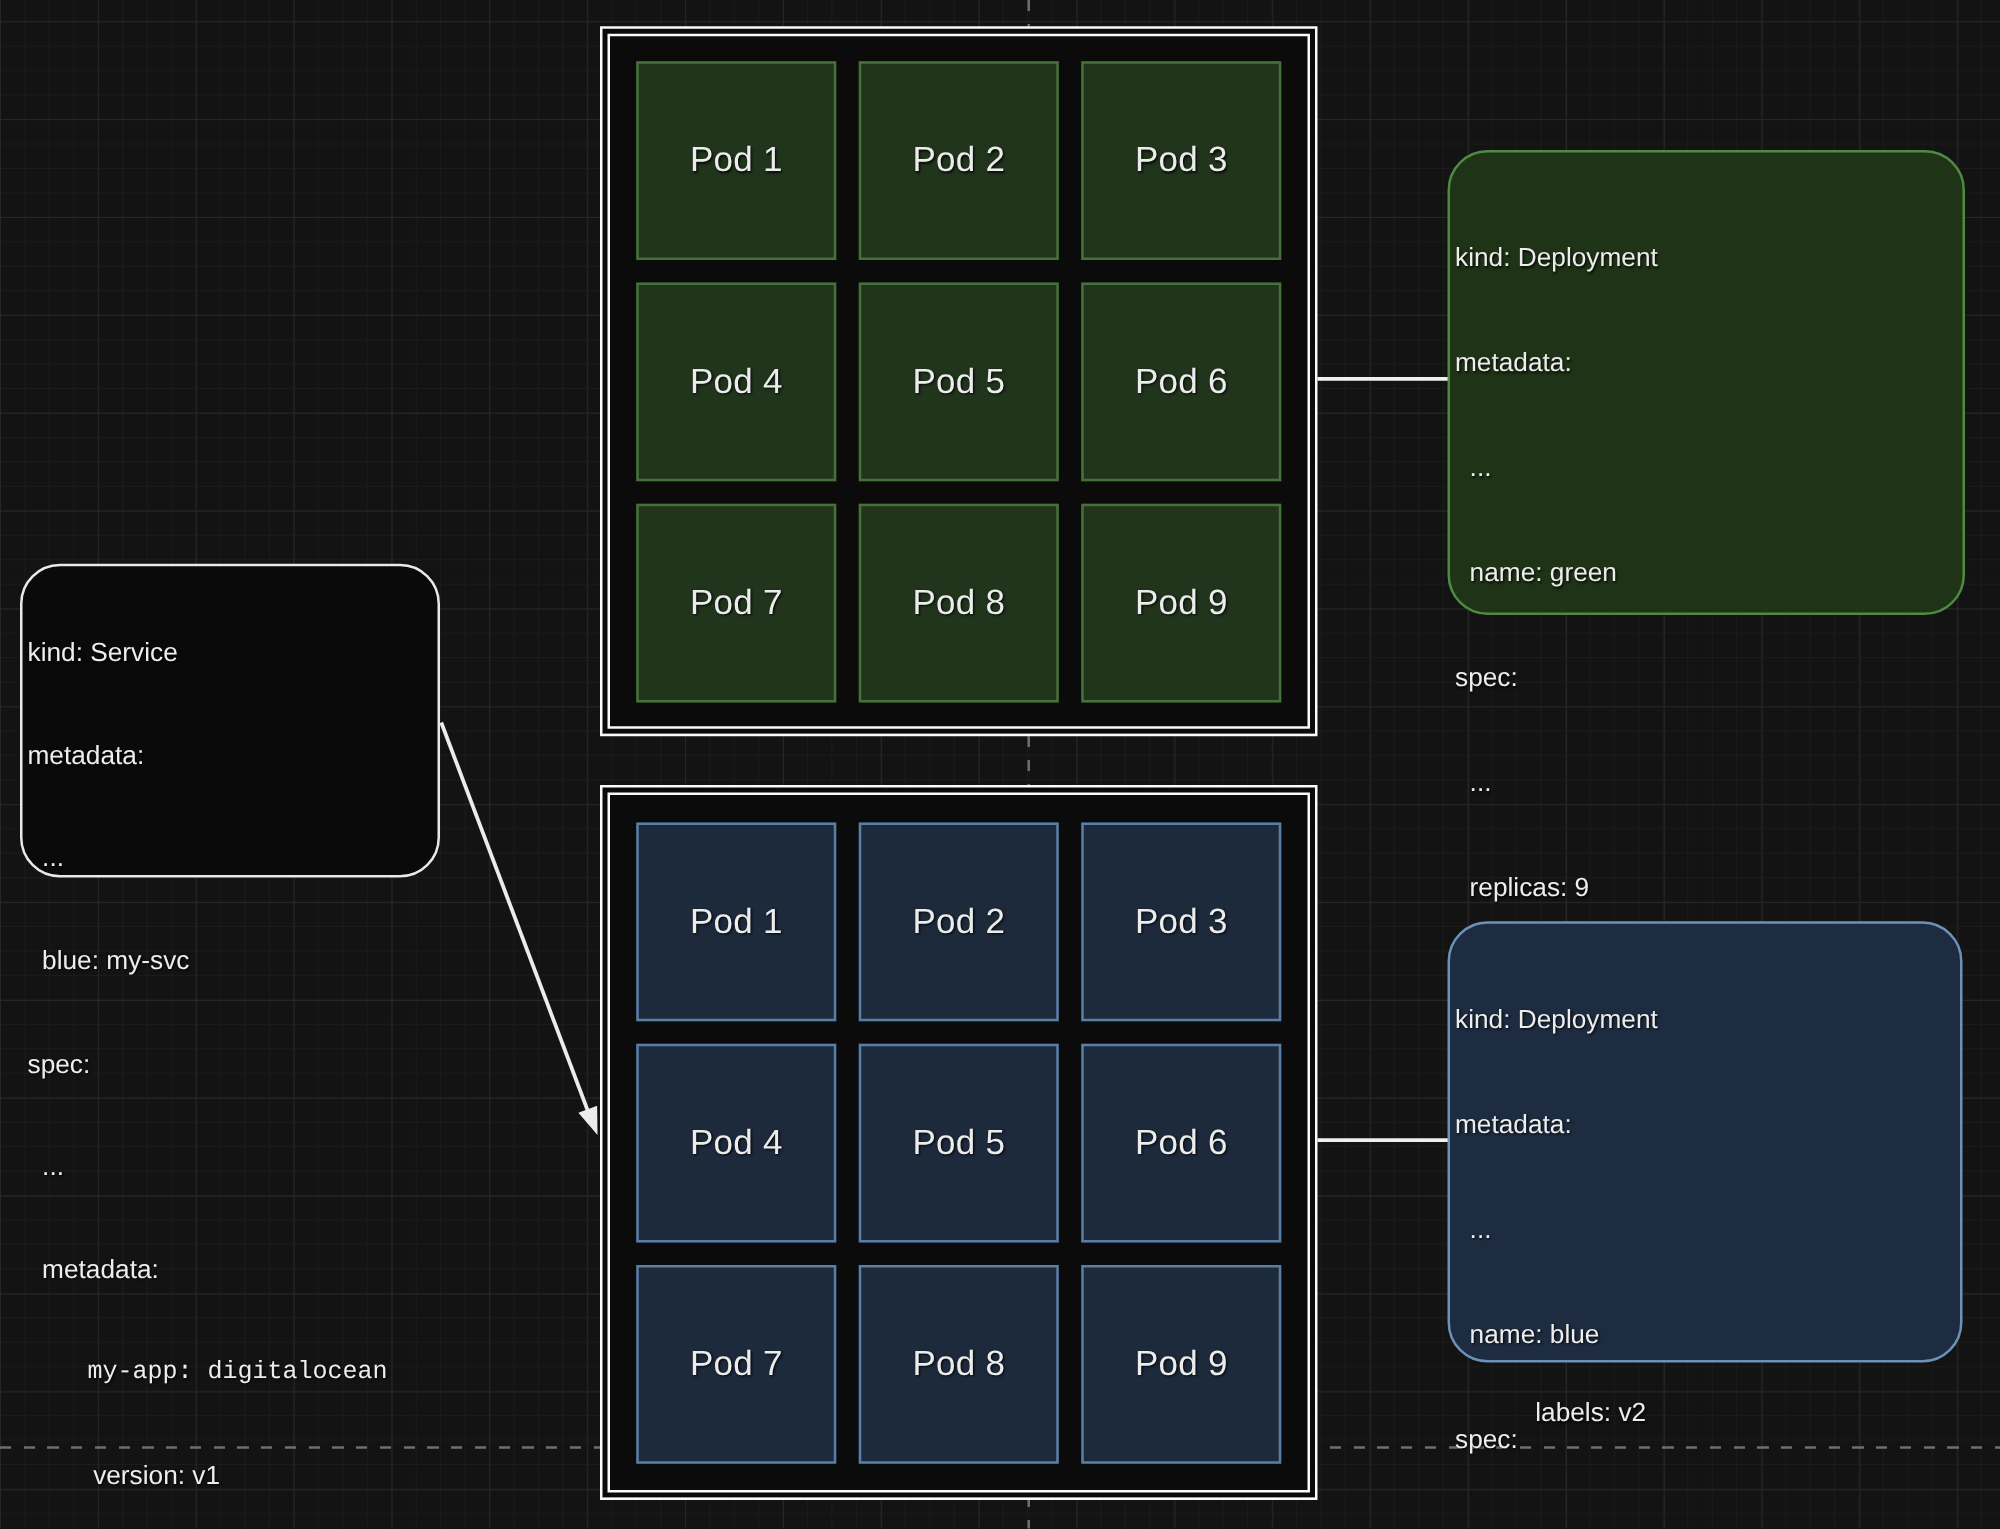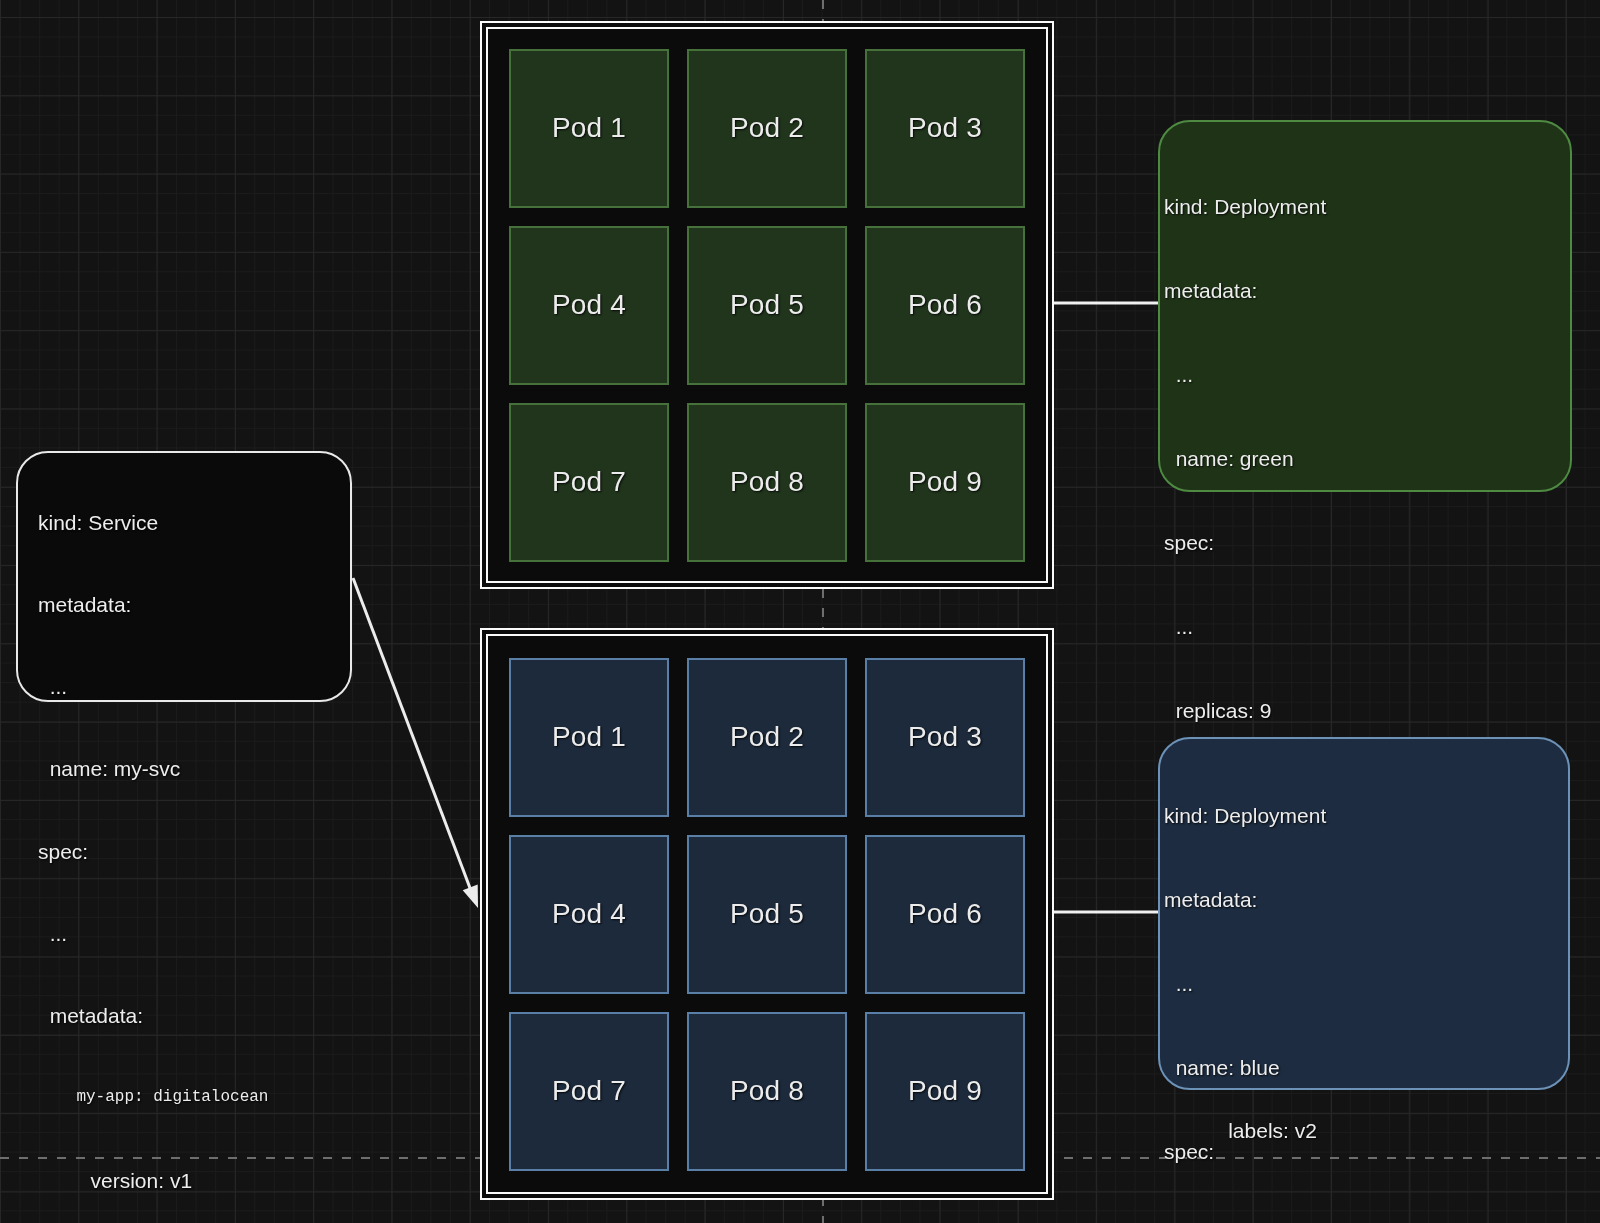--- a/index.html
+++ b/index.html
@@ -57,25 +57,25 @@
   
   .yaml-box{
     position:absolute;box-sizing:border-box;
     font-size:21px;line-height:28px;
     white-space:pre;
     text-shadow:1px 1px 2px rgba(0,0,0,.85);
     z-index:3;
     border-radius:32px;
   }
   .yaml-box .yline{white-space:pre;}
-  .yaml-box .mono{font-family:"Liberation Mono", monospace;font-size:16px;}
+  .yaml-box .mono{font-family:"Liberation Mono", monospace;font-size:20px;}
   .service-box{
     left:16px;top:451px;width:336px;height:251px;
     background:#0a0a0a;border:2px solid #e9e9e9;
-    line-height:27.4px;padding:1px 20px;
+    line-height:27.4px;padding:1px 4px;
   }
   .green-box{
     left:1158px;top:120px;width:414px;height:372px;
     background:var(--green-deploy-fill,#1f3417);
     border:2px solid var(--green-deploy-border,#4e8a42);
     padding:15px 4px;
   }
   .blue-box{
     left:1158px;top:737px;width:412px;height:353px;
     background:var(--blue-deploy-fill,#1d2c40);
@@ -125,21 +125,21 @@
       <div class="pod blue">Pod 7</div>
       <div class="pod blue">Pod 8</div>
       <div class="pod blue">Pod 9</div>
     </div>
   </div>
 
   <div class="yaml-box service-box">
     <div class="yline">kind: Service</div>
     <div class="yline">metadata:</div>
     <div class="yline">  ...</div>
-    <div class="yline">  name: my-svc</div>
+    <div class="yline">  blue: my-svc</div>
     <div class="yline">spec:</div>
     <div class="yline">  ...</div>
     <div class="yline">  metadata:</div>
     <div class="yline mono">    my-app: digitalocean</div>
     <div class="yline">         version: v1</div>
   </div>
 
   <div class="yaml-box green-box">
     <div class="yline">kind: Deployment</div>
     <div class="yline">metadata:</div>

